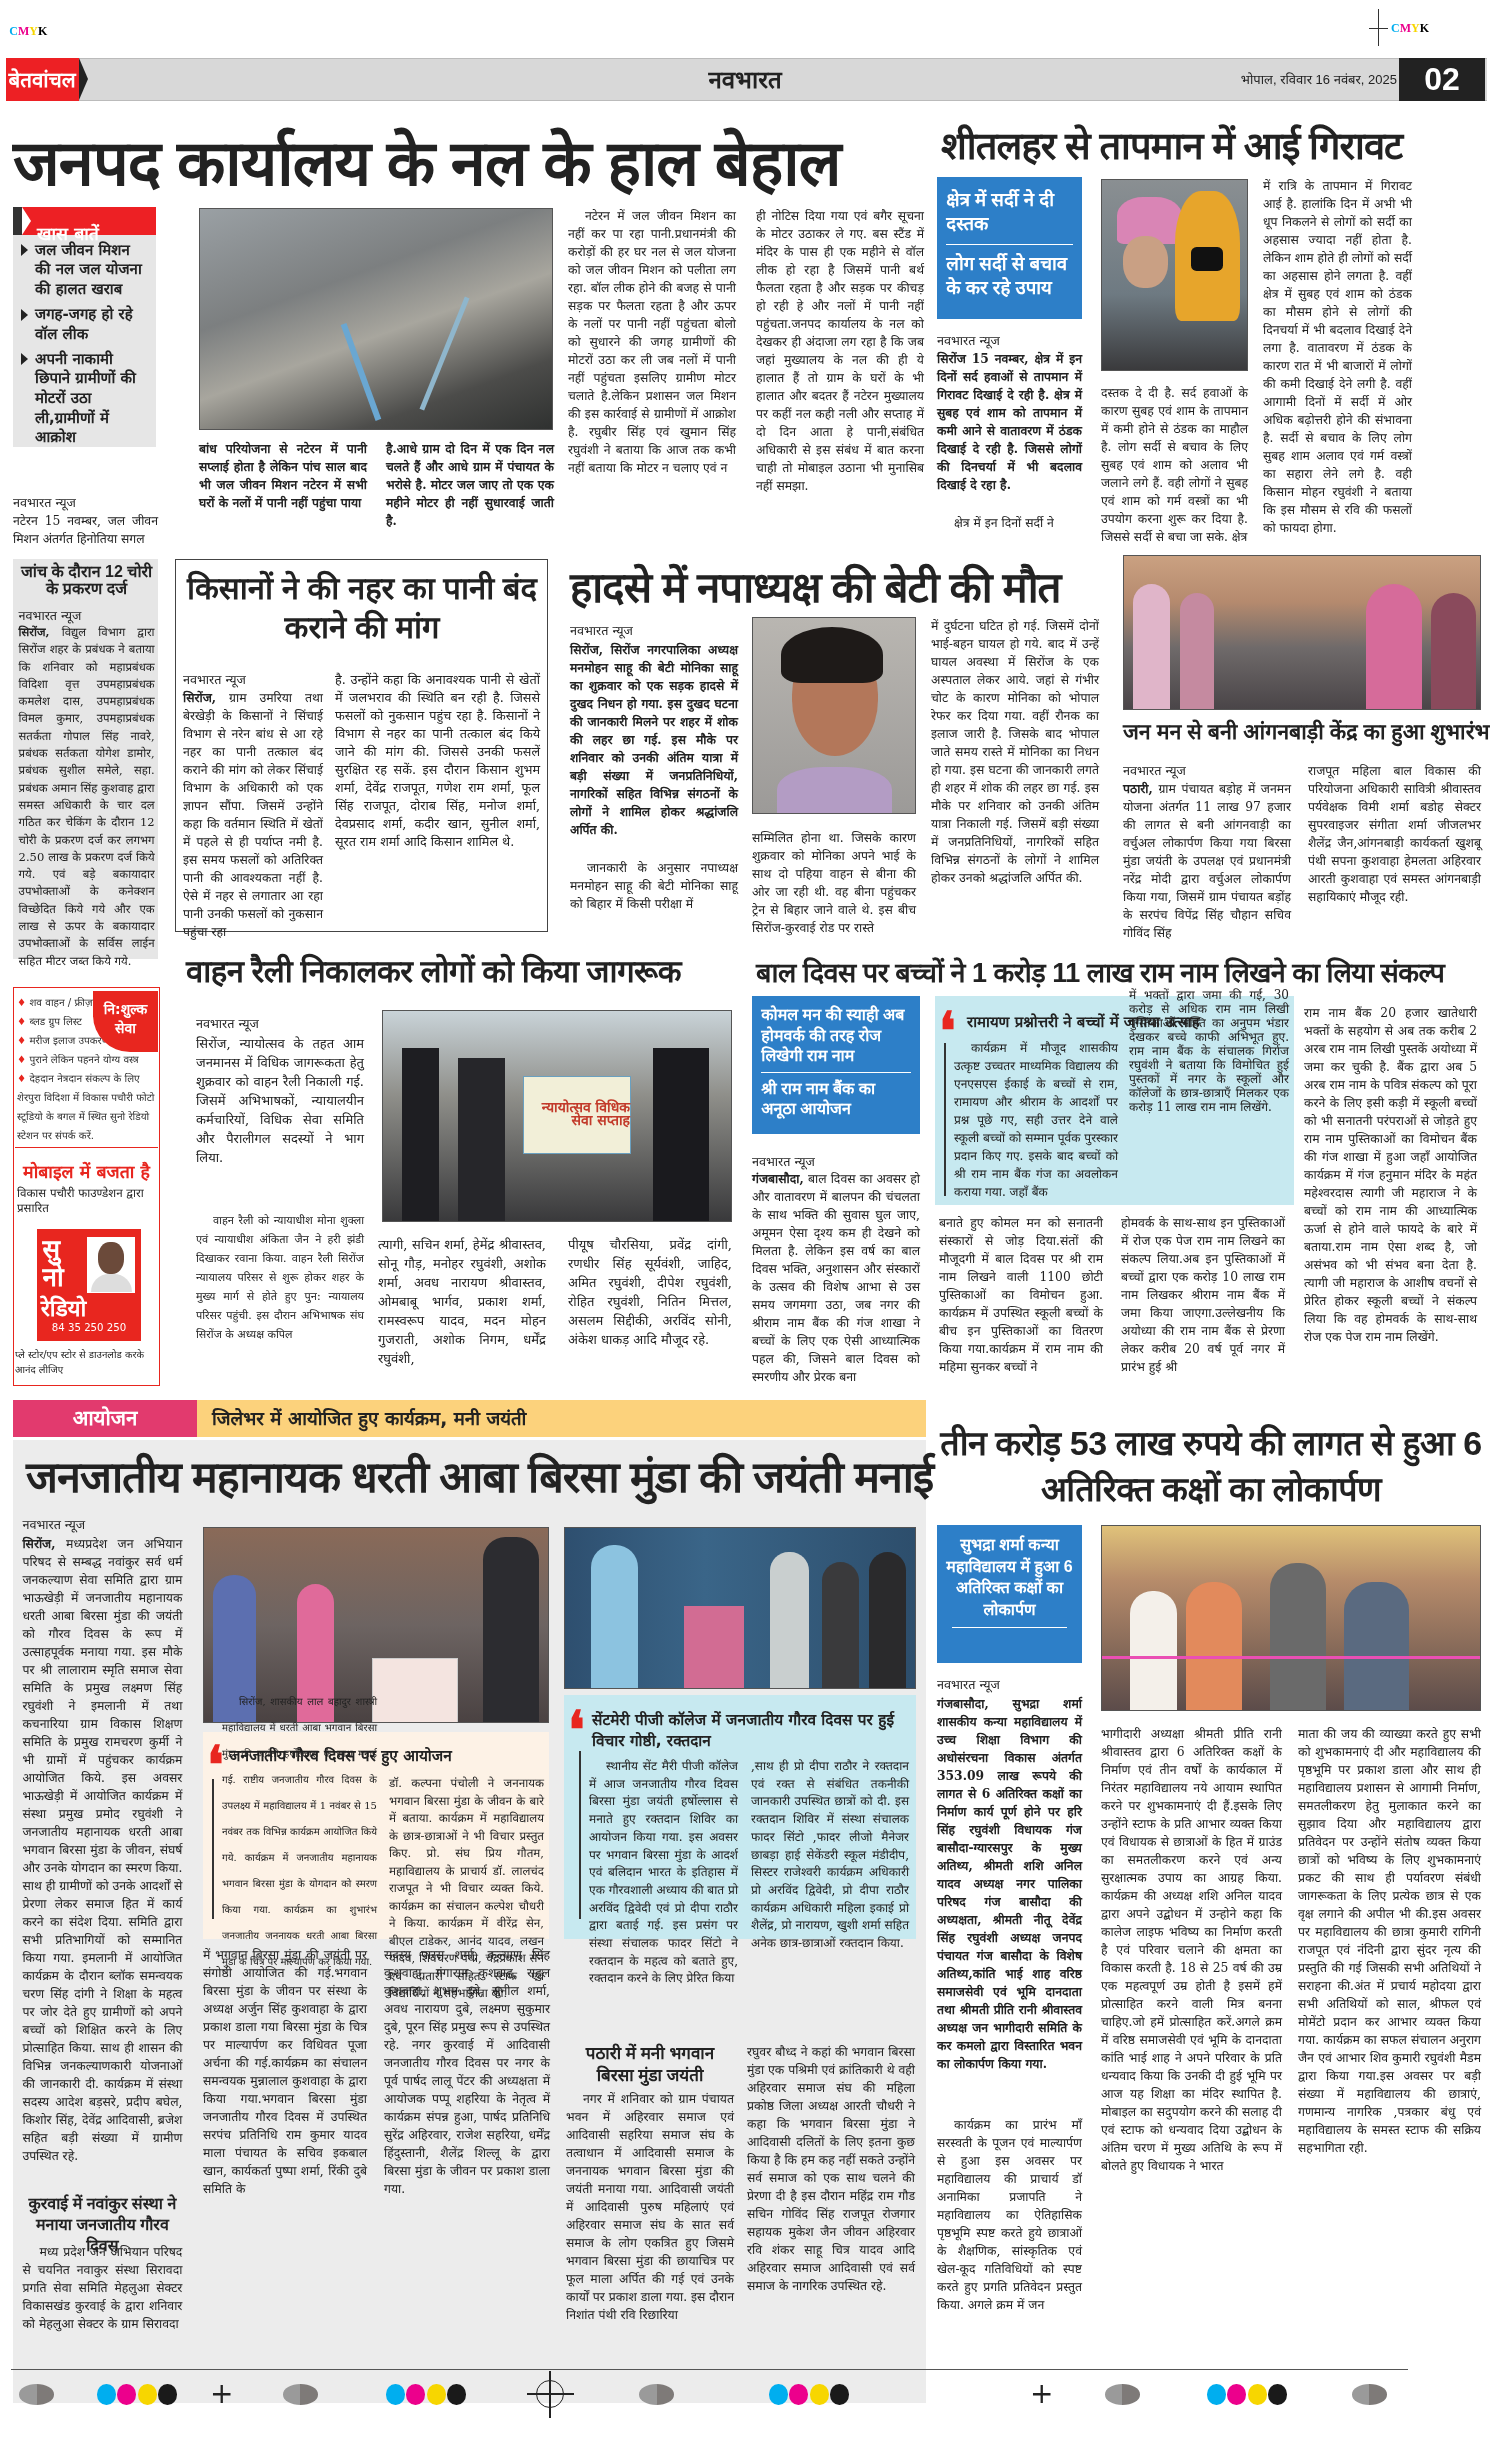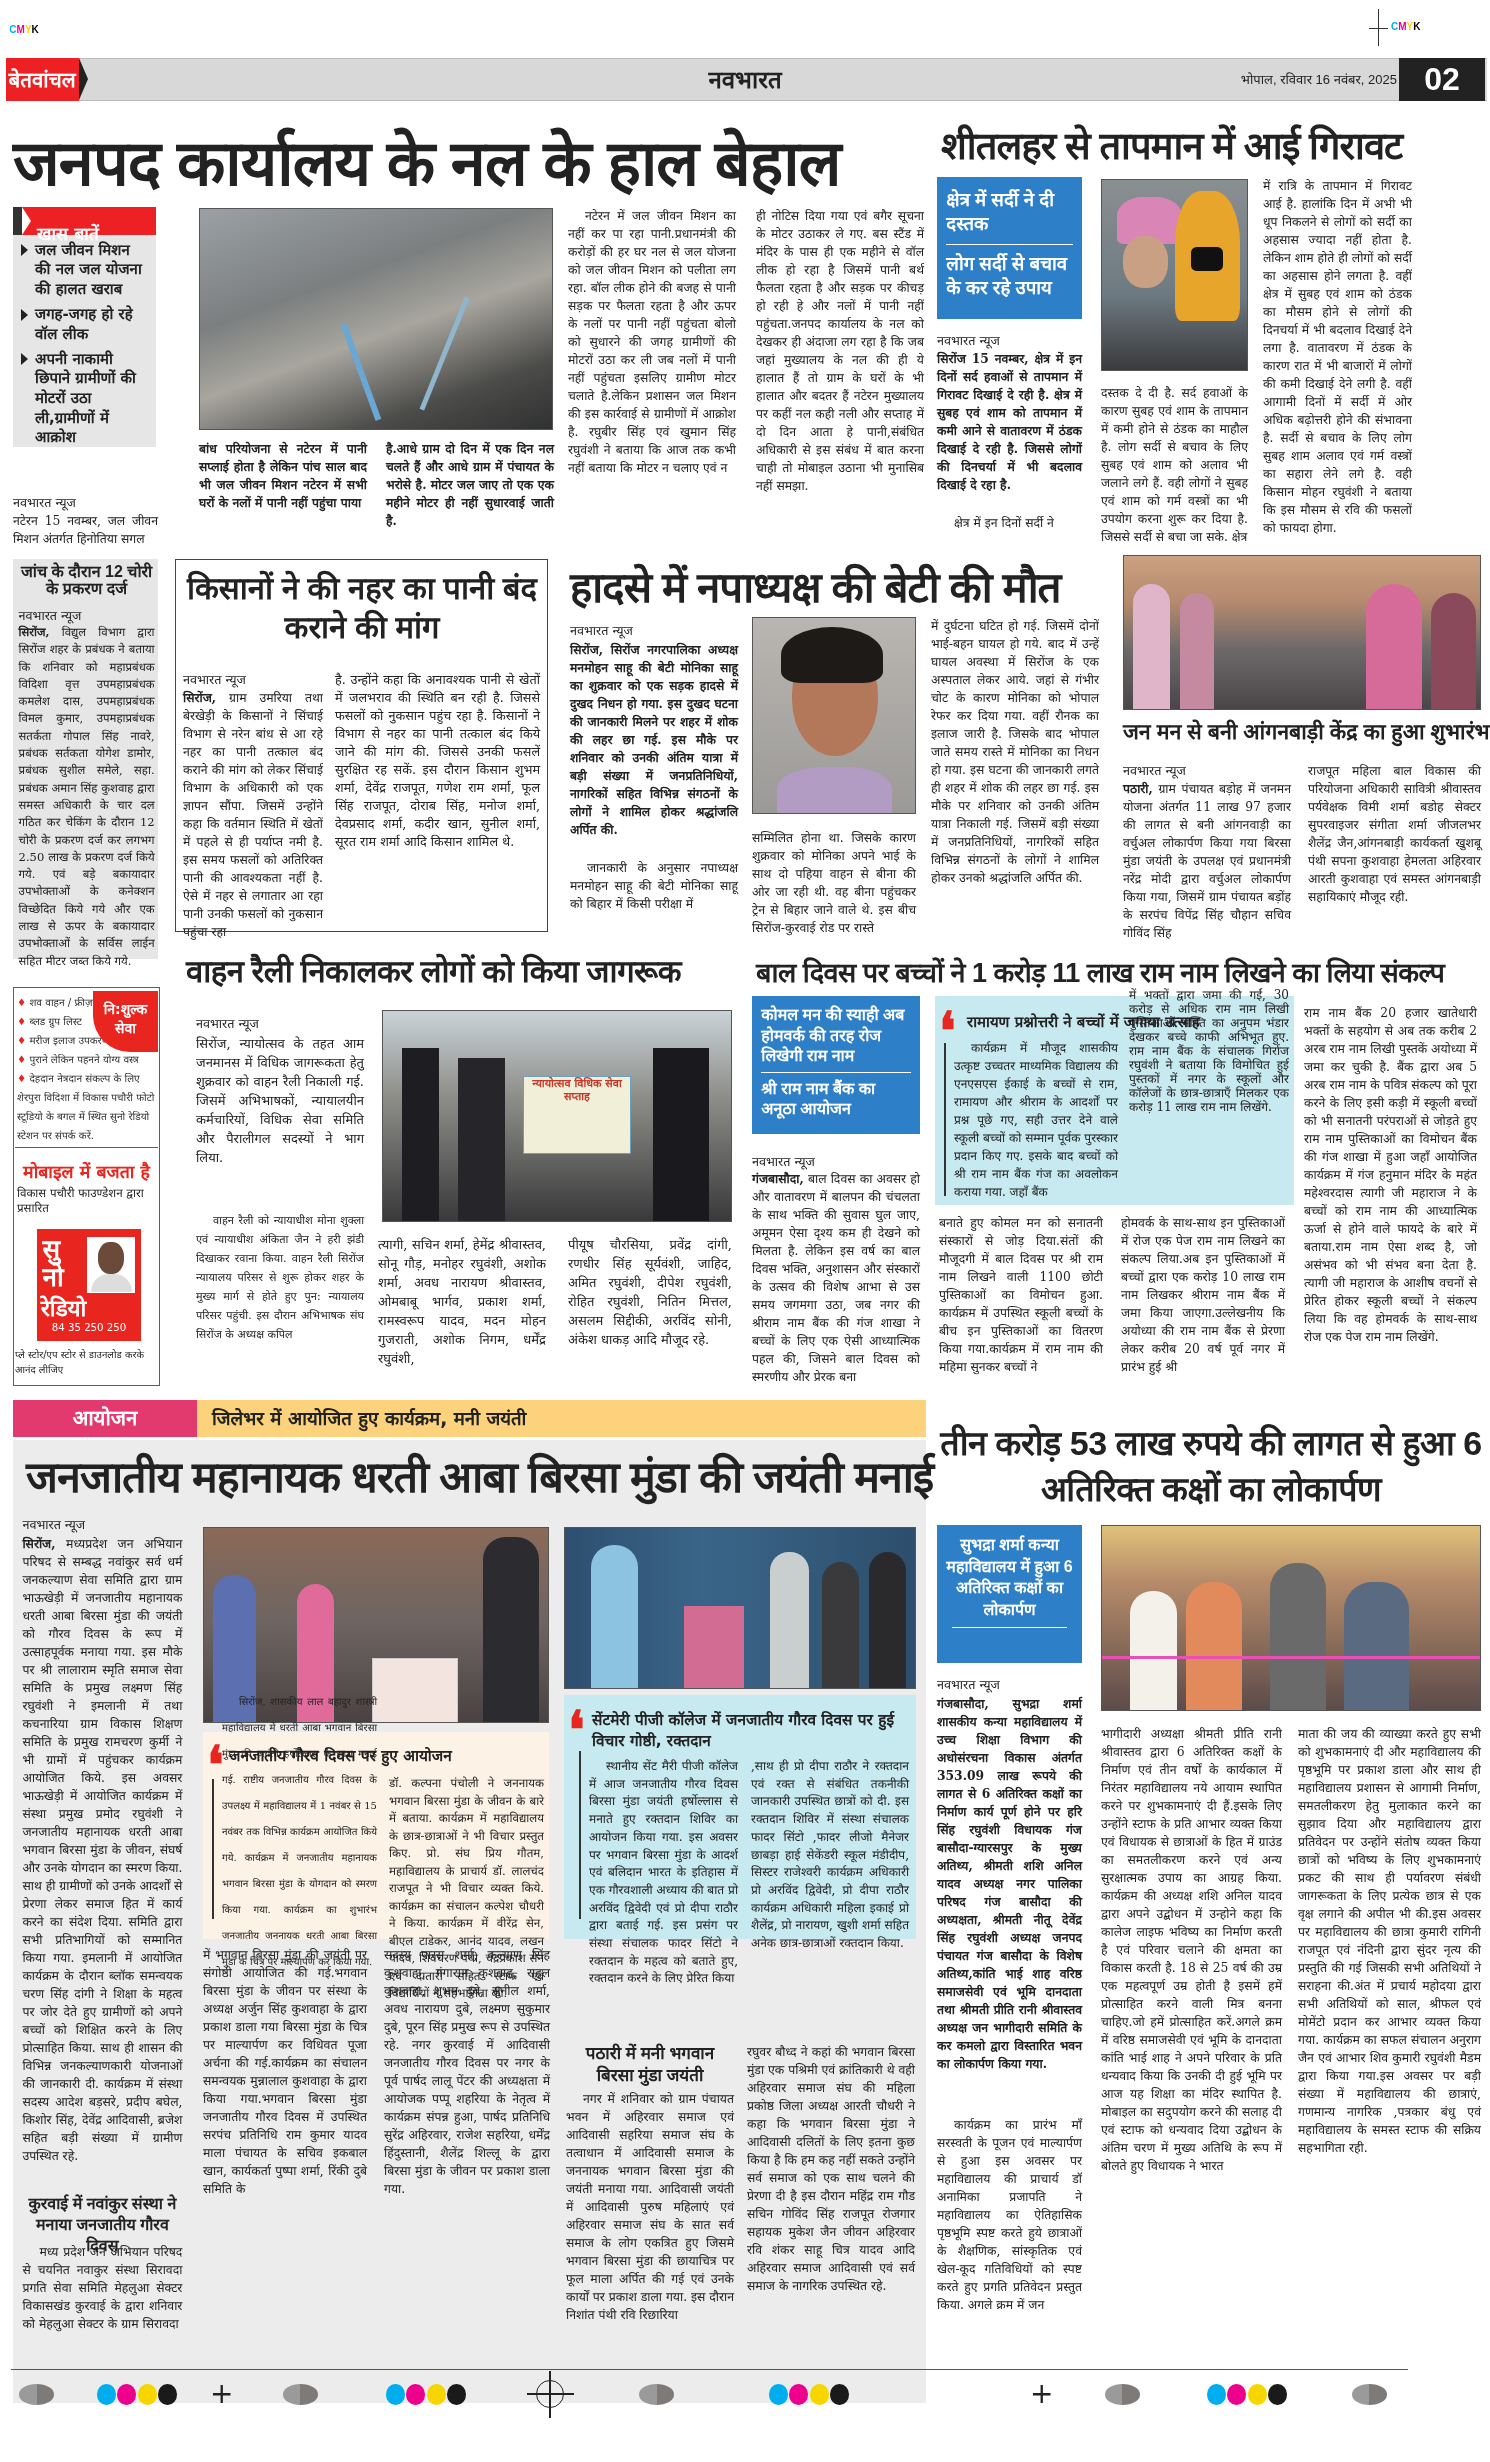--- a/index.html
+++ b/index.html
@@ -1,19 +1,19 @@
 <!DOCTYPE html>
 <html style="font-size:15px"><head>
 <meta charset="utf-8">
 <style>
 *{box-sizing:border-box;margin:0;padding:0}
 body{width:1490px;height:2462px;background:#fff;position:relative;overflow:hidden;font-family:"DejaVu Serif",serif;color:#1a1a1a}
 .abs{position:absolute}
 .sans{font-family:"DejaVu Sans","Liberation Sans",sans-serif}
-.cmyk{font-family:Liberation Sans, sans-serif;font-size:10px;font-weight:bold;letter-spacing:0}
+.cmyk{font-family:Liberation Serif, serif;font-size:12px;font-weight:bold;letter-spacing:0}
 .cmyk .c{color:#00aeef}.cmyk .m{color:#ec008c}.cmyk .y{color:#f7d600}.cmyk .k{color:#000}
 .masthead{top:58px;left:5.6px;width:1481px;height:43px;background:#d8d8d8;border-top:0.9px solid #bbb;border-bottom:0.9px solid #bbb}
 .mh-section{top:58px;left:5.6px;width:73px;height:43px}
 .mh-red{position:absolute;left:0;top:0;width:73px;height:43px;background:#ed2024;color:#fff;font-family:"Liberation Sans",sans-serif;font-weight:bold;font-size:20.5px;line-height:43px;text-align:center}
 .mh-arrow{position:absolute;left:73px;top:0;width:0;height:0;border-top:21.4px solid transparent;border-bottom:21.4px solid transparent;border-left:9.3px solid #222}
 .mh-brand{top:58px;left:652px;width:186px;height:43px;text-align:center;font-family:"Liberation Sans",sans-serif;font-weight:bold;font-size:24px;line-height:43px;color:#222}
 .mh-date{top:58px;left:1201px;width:196px;height:43px;text-align:right;font-family:"Liberation Sans",sans-serif;font-size:13px;line-height:43px;color:#222}
 .mh-page{top:58px;left:1399px;width:86px;height:43px;background:#222;color:#fff;font-family:"Liberation Sans",sans-serif;font-weight:bold;font-size:32px;line-height:43px;text-align:center}
 .headline{font-family:"Liberation Sans",sans-serif;font-weight:bold;color:#222;line-height:1.05;letter-spacing:-0.9px}
 .col{font-size:12.3px;line-height:18px;text-align:justify;color:#222}
@@ -172,21 +172,21 @@
 <div class="abs byline sans" style="top:1347px;left:15px;width:143px;font-size:9.8px;line-height:15px">प्ले स्टोर/एप स्टोर से डाउनलोड करके आनंद लीजिए</div>
 
 <div class="abs headline" style="top:956px;left:186px;width:549px;font-size:31px;white-space:nowrap;letter-spacing:-0.5px">वाहन रैली निकालकर लोगों को किया जागरूक</div>
 <div class="abs byline" style="top:1015px;left:196px;width:168px">नवभारत न्यूज</div>
 <div class="abs col" style="top:1034px;left:196px;width:168px;font-size:13px;line-height:19px">सिरोंज, न्यायोत्सव के तहत आम जनमानस में विधिक जागरूकता हेतु शुक्रवार को वाहन रैली निकाली गई. जिसमें अभिभाषकों, न्यायालयीन कर्मचारियों, विधिक सेवा समिति और पैरालीगल सदस्यों ने भाग लिया.</div>
 <div class="abs col" style="top:1211px;left:196px;width:168px;font-size:11px;line-height:19px">
     <p>वाहन रैली को न्यायाधीश मोना शुक्ला एवं न्यायाधीश अंकिता जैन ने हरी झंडी दिखाकर रवाना किया. वाहन रैली सिरोंज न्यायालय परिसर से शुरू होकर शहर के मुख्य मार्ग से होते हुए पुन: न्यायालय परिसर पहुंची. इस दौरान अभिभाषक संघ सिरोंज के अध्यक्ष कपिल</p>
   </div>
 <div class="abs photo" style="top:1010px;left:382px;width:350px;height:212px;background:linear-gradient(180deg,#c9d3d8 0%,#8f8f8a 40%,#39393b 100%)">
   <div style="position:absolute;left:140px;top:65px;width:108px;height:78px;background:#f2efd8;border:1.9px solid #6aa0c0">
-    <div class="sans" style="font-size:11px;color:#c23a2a;font-weight:bold;text-align:center;line-height:13px">न्यायोत्सव विधिक सेवा सप्ताह</div>
+    <div class="sans" style="font-size:14px;color:#c23a2a;font-weight:bold;text-align:right;padding-top:24px;line-height:13px">न्यायोत्सव विधिक सेवा सप्ताह</div>
   </div>
   <div style="position:absolute;left:18.6px;top:37px;width:37px;height:175px;background:#1e1e22"></div>
   <div style="position:absolute;left:75px;top:47px;width:47px;height:166px;background:#26262a"></div>
   <div style="position:absolute;left:270px;top:37px;width:56px;height:175px;background:#1a1a1e"></div>
 </div>
 <div class="abs col" style="top:1235px;left:378px;width:168px;font-size:13px;line-height:19px">त्यागी, सचिन शर्मा, हेमेंद्र श्रीवास्तव, सोनू गौड़, मनोहर रघुवंशी, अशोक शर्मा, अवध नारायण श्रीवास्तव, ओमबाबू भार्गव, प्रकाश शर्मा, रामस्वरूप यादव, मदन मोहन गुजराती, अशोक निगम, धर्मेंद्र रघुवंशी,</div>
 <div class="abs col" style="top:1235px;left:568px;width:164px;font-size:13px;line-height:19px">पीयूष चौरसिया, प्रवेंद्र दांगी, रणधीर सिंह सूर्यवंशी, जाहिद, अमित रघुवंशी, दीपेश रघुवंशी, रोहित रघुवंशी, नितिन मित्तल, असलम सिद्दीकी, अरविंद सोनी, अंकेश धाकड़ आदि मौजूद रहे.</div>
 
 <div class="abs headline" style="top:959px;left:756px;width:726px;font-size:27px;white-space:nowrap;letter-spacing:-0.5px">बाल दिवस पर बच्चों ने 1 करोड़ 11 लाख राम नाम लिखने का लिया संकल्प</div>
 <div class="abs bluebox" style="top:996px;left:752px;width:168px;height:138px;padding:9.3px 9.3px;font-size:16px;line-height:20.5px">

